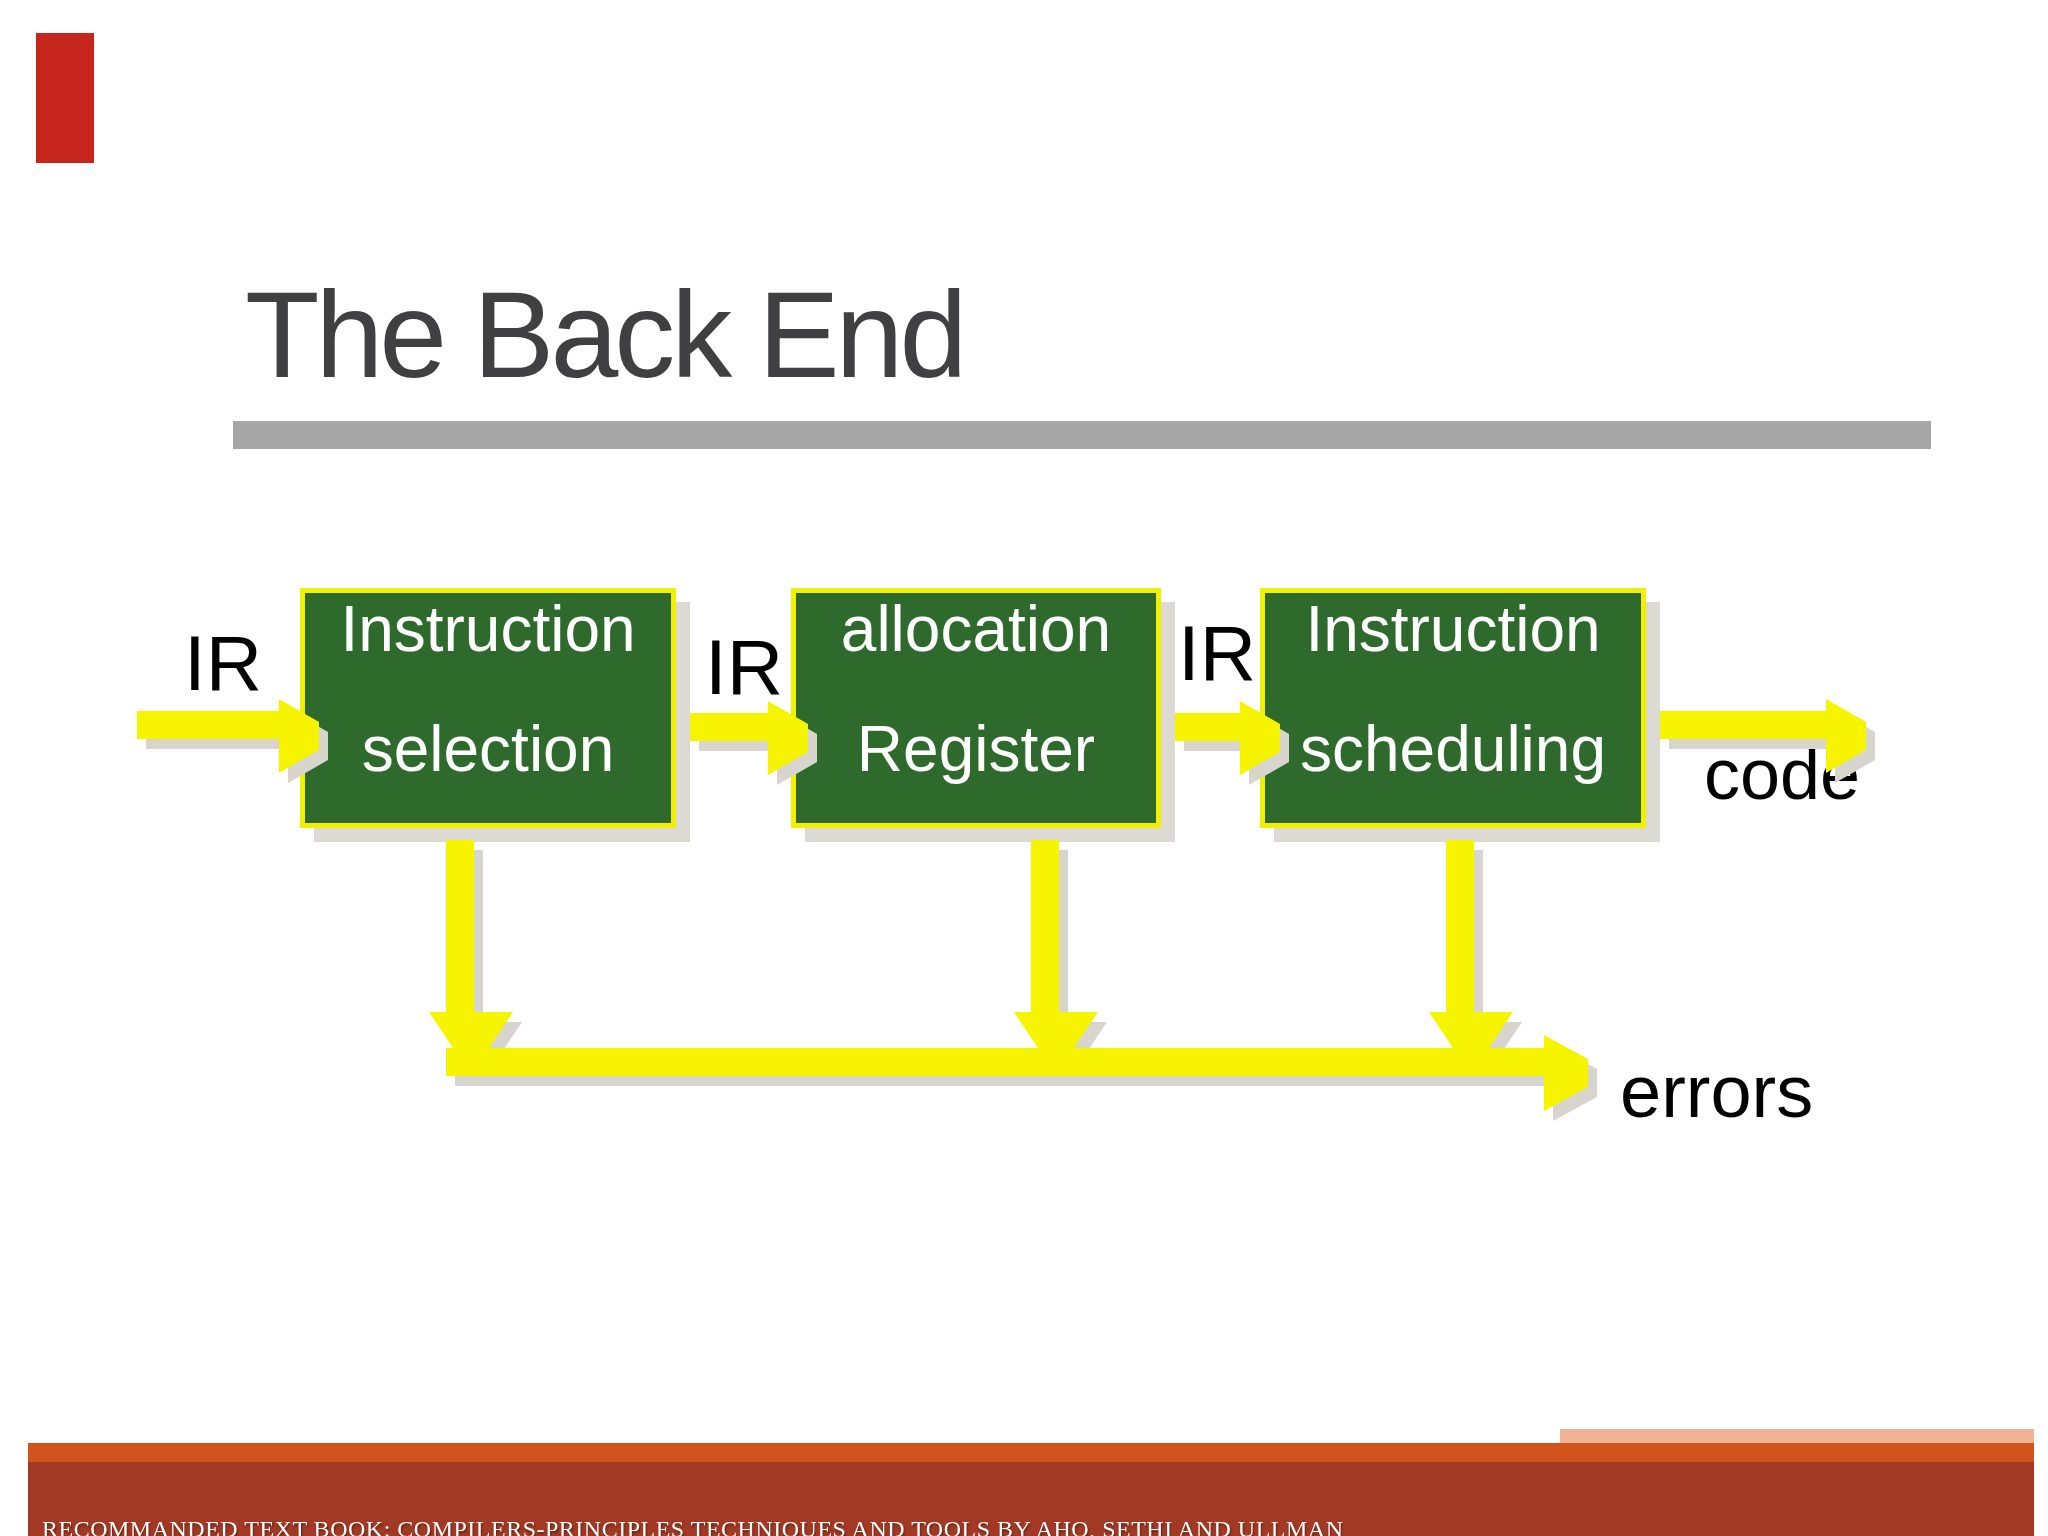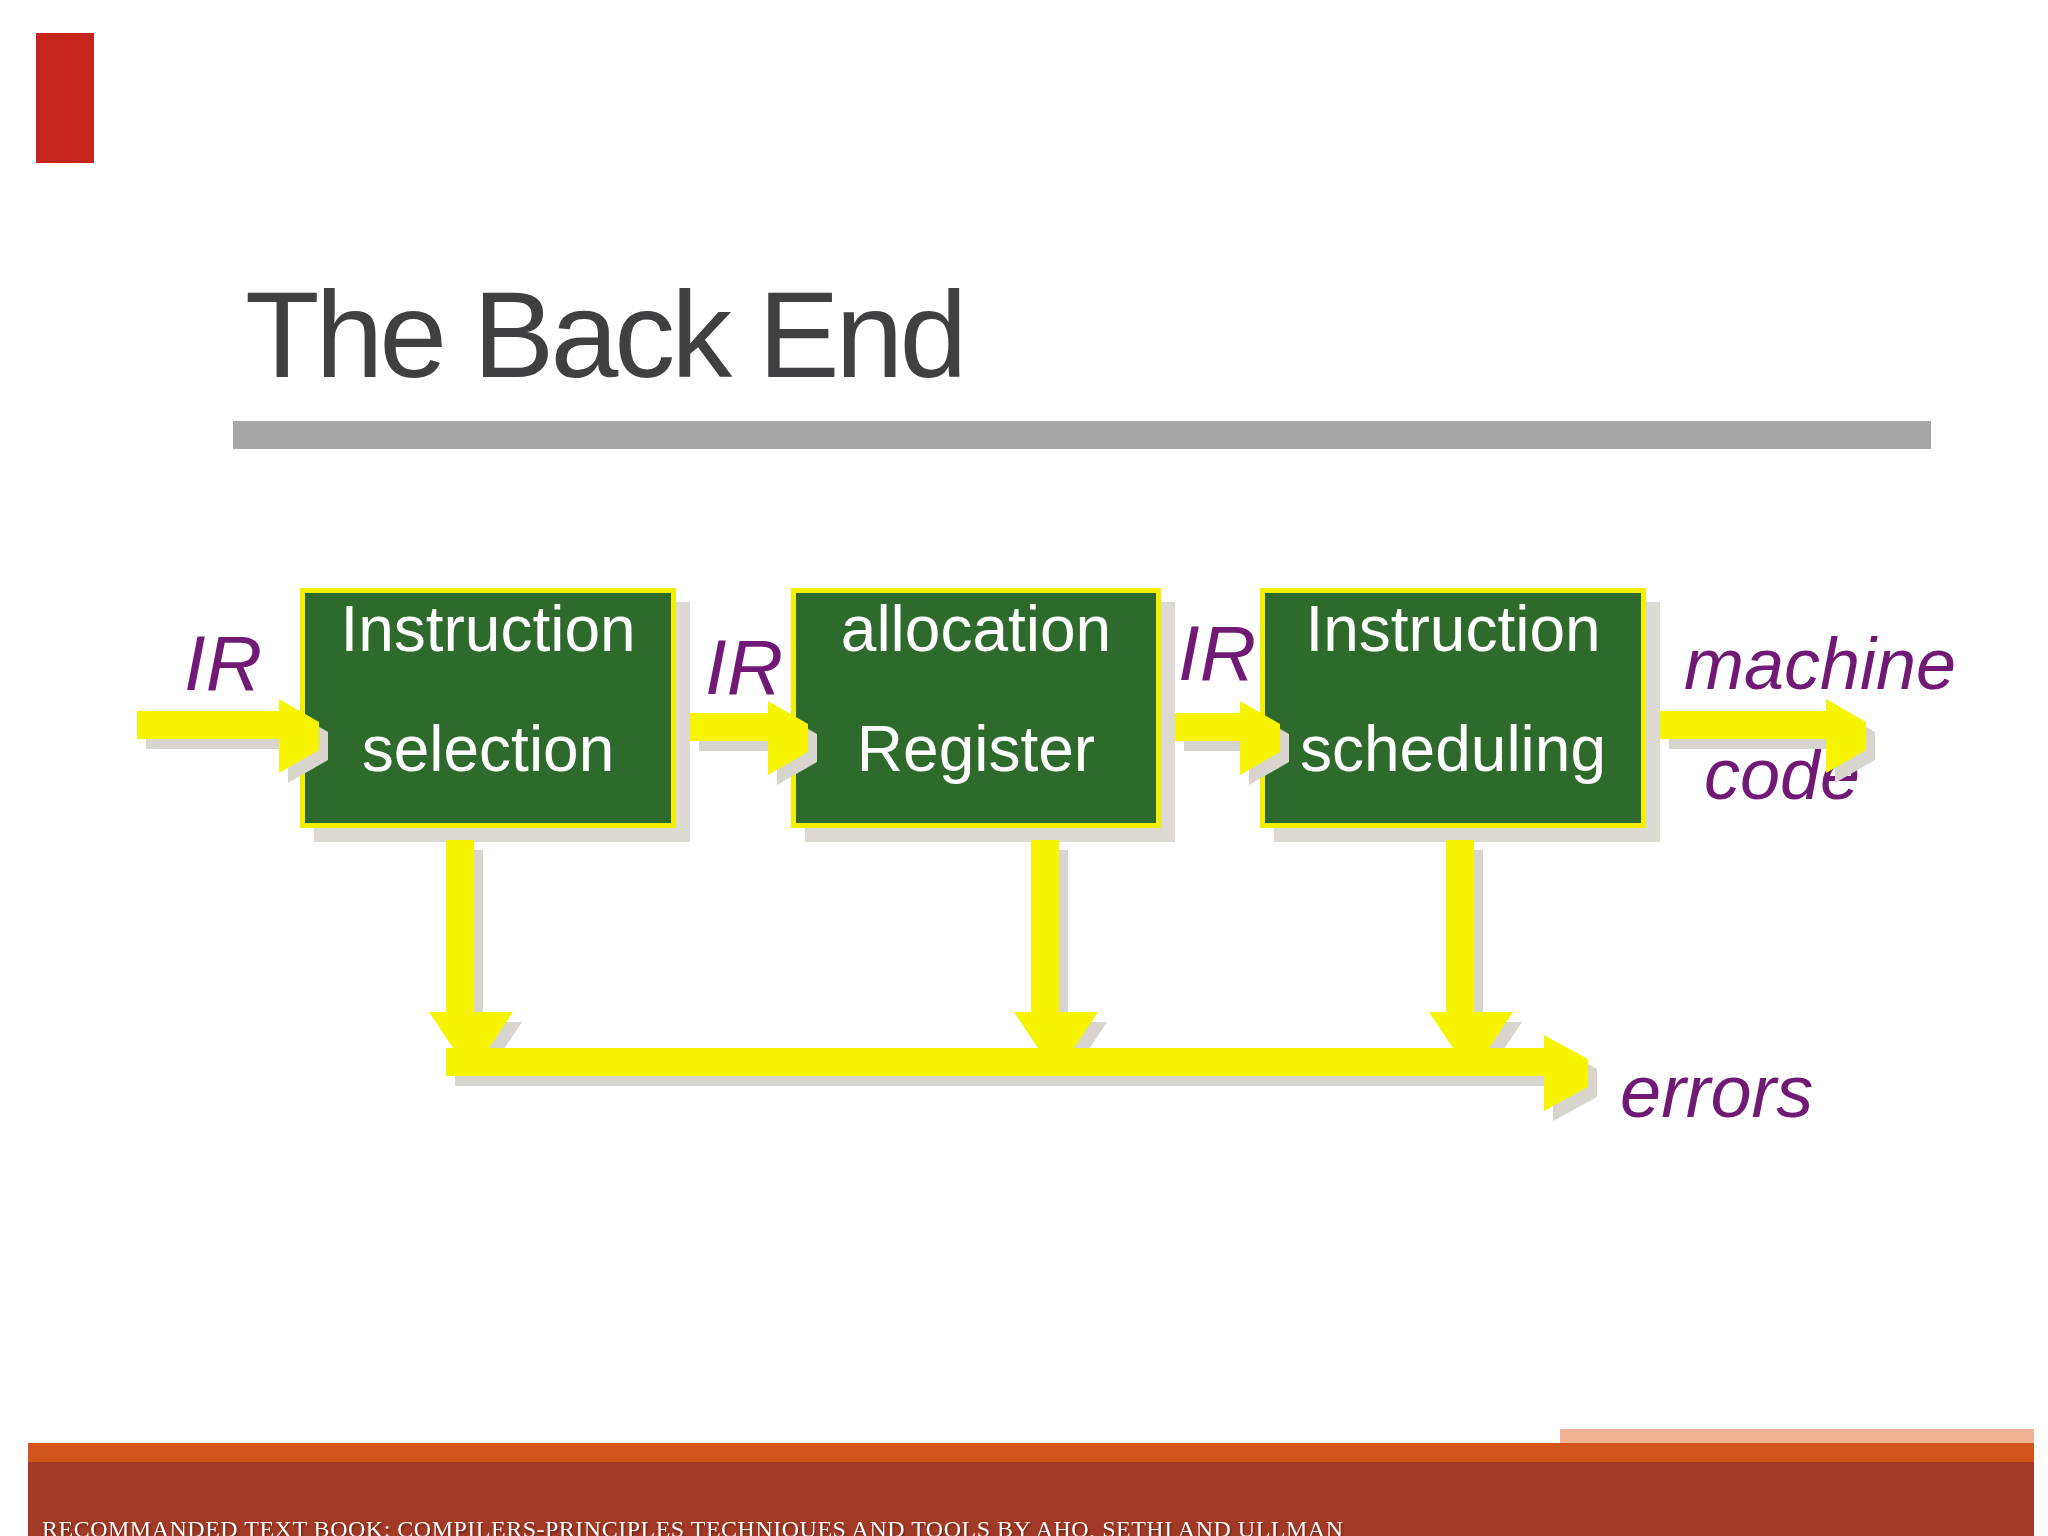--- a/index.html
+++ b/index.html
@@ -39,21 +39,21 @@
     display:flex; flex-direction:column; justify-content:flex-end;
     text-align:center;
     font-size:64px; line-height:92px;
   }
   .box1 { left:272px; width:376px; }
   .box2 { left:763px; width:370px; }
   .box3 { left:1232px; width:386px; }
 
   
   .lbl {
-    position:absolute; font-style:italic; color:#701a75;
+    position:absolute; color:#000000;
     font-size:78px; line-height:1.0; white-space:nowrap;
   }
   .ir1 { left:142px; top:582px; }
   .ir2 { left:663px; top:586px; }
   .ir3 { left:1136px; top:572px; }
   .machine { left:1642px; top:586px; font-size:72px; }
   .code    { left:1662px; top:696px; font-size:72px; }
   .errors  { left:1578px; top:985px; font-size:74px;margin-top:28px; }
 
   
@@ -94,21 +94,20 @@
     <span>Register</span>
   </div>
   <div class="box box3">
     <span>Instruction</span>
     <span>scheduling</span>
   </div>
 
   <div class="lbl ir1">IR</div>
   <div class="lbl ir2">IR</div>
   <div class="lbl ir3">IR</div>
-  <div class="lbl machine">machine</div>
   <div class="lbl code">code</div>
   <div class="lbl errors">errors</div>
 
   <div class="arrow">
     <div class="shaft" style="left:95px; top:669px; width:142px; height:22px;"></div>
     <div class="head head-right" style="left:237px; top:657px;"></div>
   </div>
   <div class="arrow">
     <div class="shaft" style="left:648px; top:671px; width:78px; height:22px;"></div>
     <div class="head head-right" style="left:726px; top:659px;"></div>

